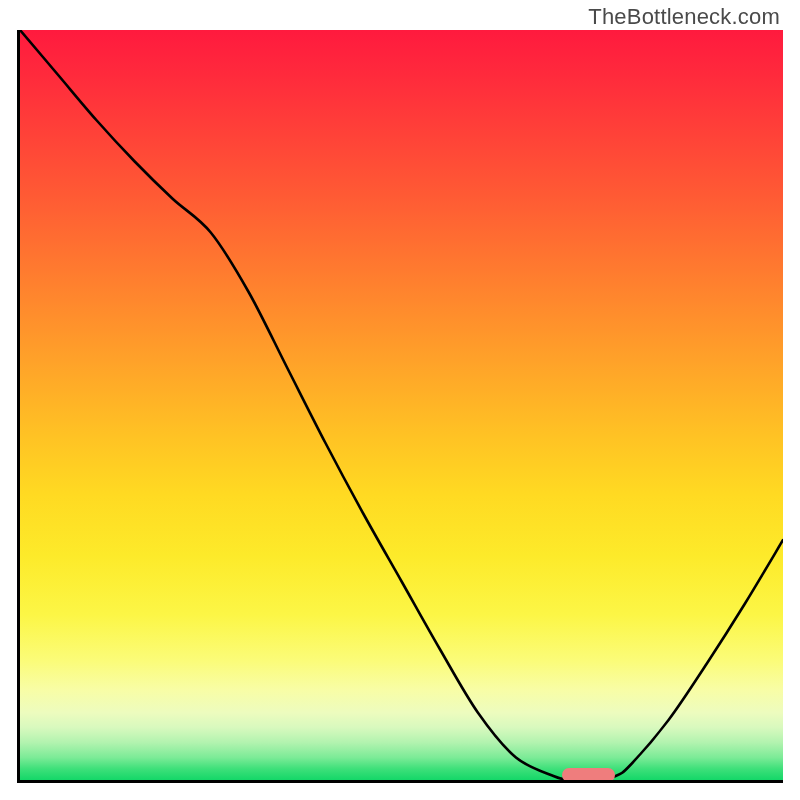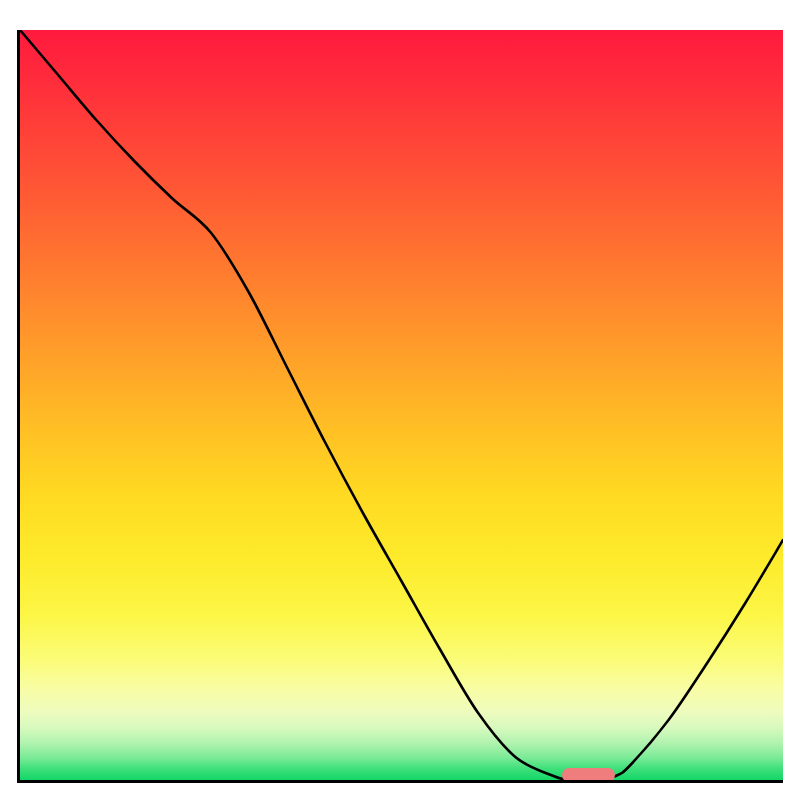--- a/index.html
+++ b/index.html
@@ -73,20 +73,21 @@
   .marker {
     position: absolute;
     background: #ef7d7d;
     border-radius: 8px;
   }
 </style>
 </head>
 <body>
 
 <div class="container">
+  <div class="watermark">TheBottleneck.com</div>
 
   <div class="plot-frame">
     <div class="gradient-bg"></div>
 
     <svg class="curve" viewBox="0 0 763 750" preserveAspectRatio="none">
       <path id="curve-path" fill="none" stroke="#000000" stroke-width="2.6" stroke-linejoin="round" stroke-linecap="round" d="M 0 0 C 6.104 7.2, 25.942 30.6, 38.15 45 C 50.358 59.4, 64.092 76.2, 76.3 90 C 88.508 103.8, 102.242 118.65, 114.45 131.25 C 126.658 143.85, 140.392 157.35, 152.6 168.75 C 164.808 180.15, 178.542 187.5, 190.75 202.5 C 202.958 217.5, 216.692 240.9, 228.9 262.5 C 241.108 284.09999999999997, 254.842 313.49999999999994, 267.05 337.49999999999994 C 279.25800000000004 361.49999999999994, 292.99199999999996 389.09999999999997, 305.2 412.5 C 317.408 435.90000000000003, 331.142 461.55, 343.35 483.75 C 355.55800000000005 505.95, 369.292 529.65, 381.5 551.25 C 393.708 572.85, 407.442 597.75, 419.65000000000003 618.75 C 431.85800000000006 639.75, 445.59200000000004 665.1, 457.8 682.5 C 470.008 699.9, 483.74199999999996 717.3, 495.95 727.5 C 508.158 737.7, 525.5544 742.65, 534.1 746.25 C 542.6456000000001 749.85, 543.256 749.4, 549.36 750 C 555.464 750.6, 564.9252 750.6, 572.25 750 C 579.5748 749.4, 589.036 748.65, 595.14 746.25 C 601.244 743.85, 601.8543999999999 744, 610.4 735 C 618.9456 726, 636.342 706.2, 648.55 690 C 660.7579999999999 673.8, 674.4920000000001 652.35, 686.7 633.75 C 698.908 615.15, 712.642 593.55, 724.85 573.75 C 737.058 553.95, 756.896 520.2, 763 510"></path>
     </svg>
 
     <div id="marker" class="marker" style="left: 541.73px; width: 53.41px; top: 738px; height: 14px; background: rgb(239, 125, 125);"></div>
   </div>

